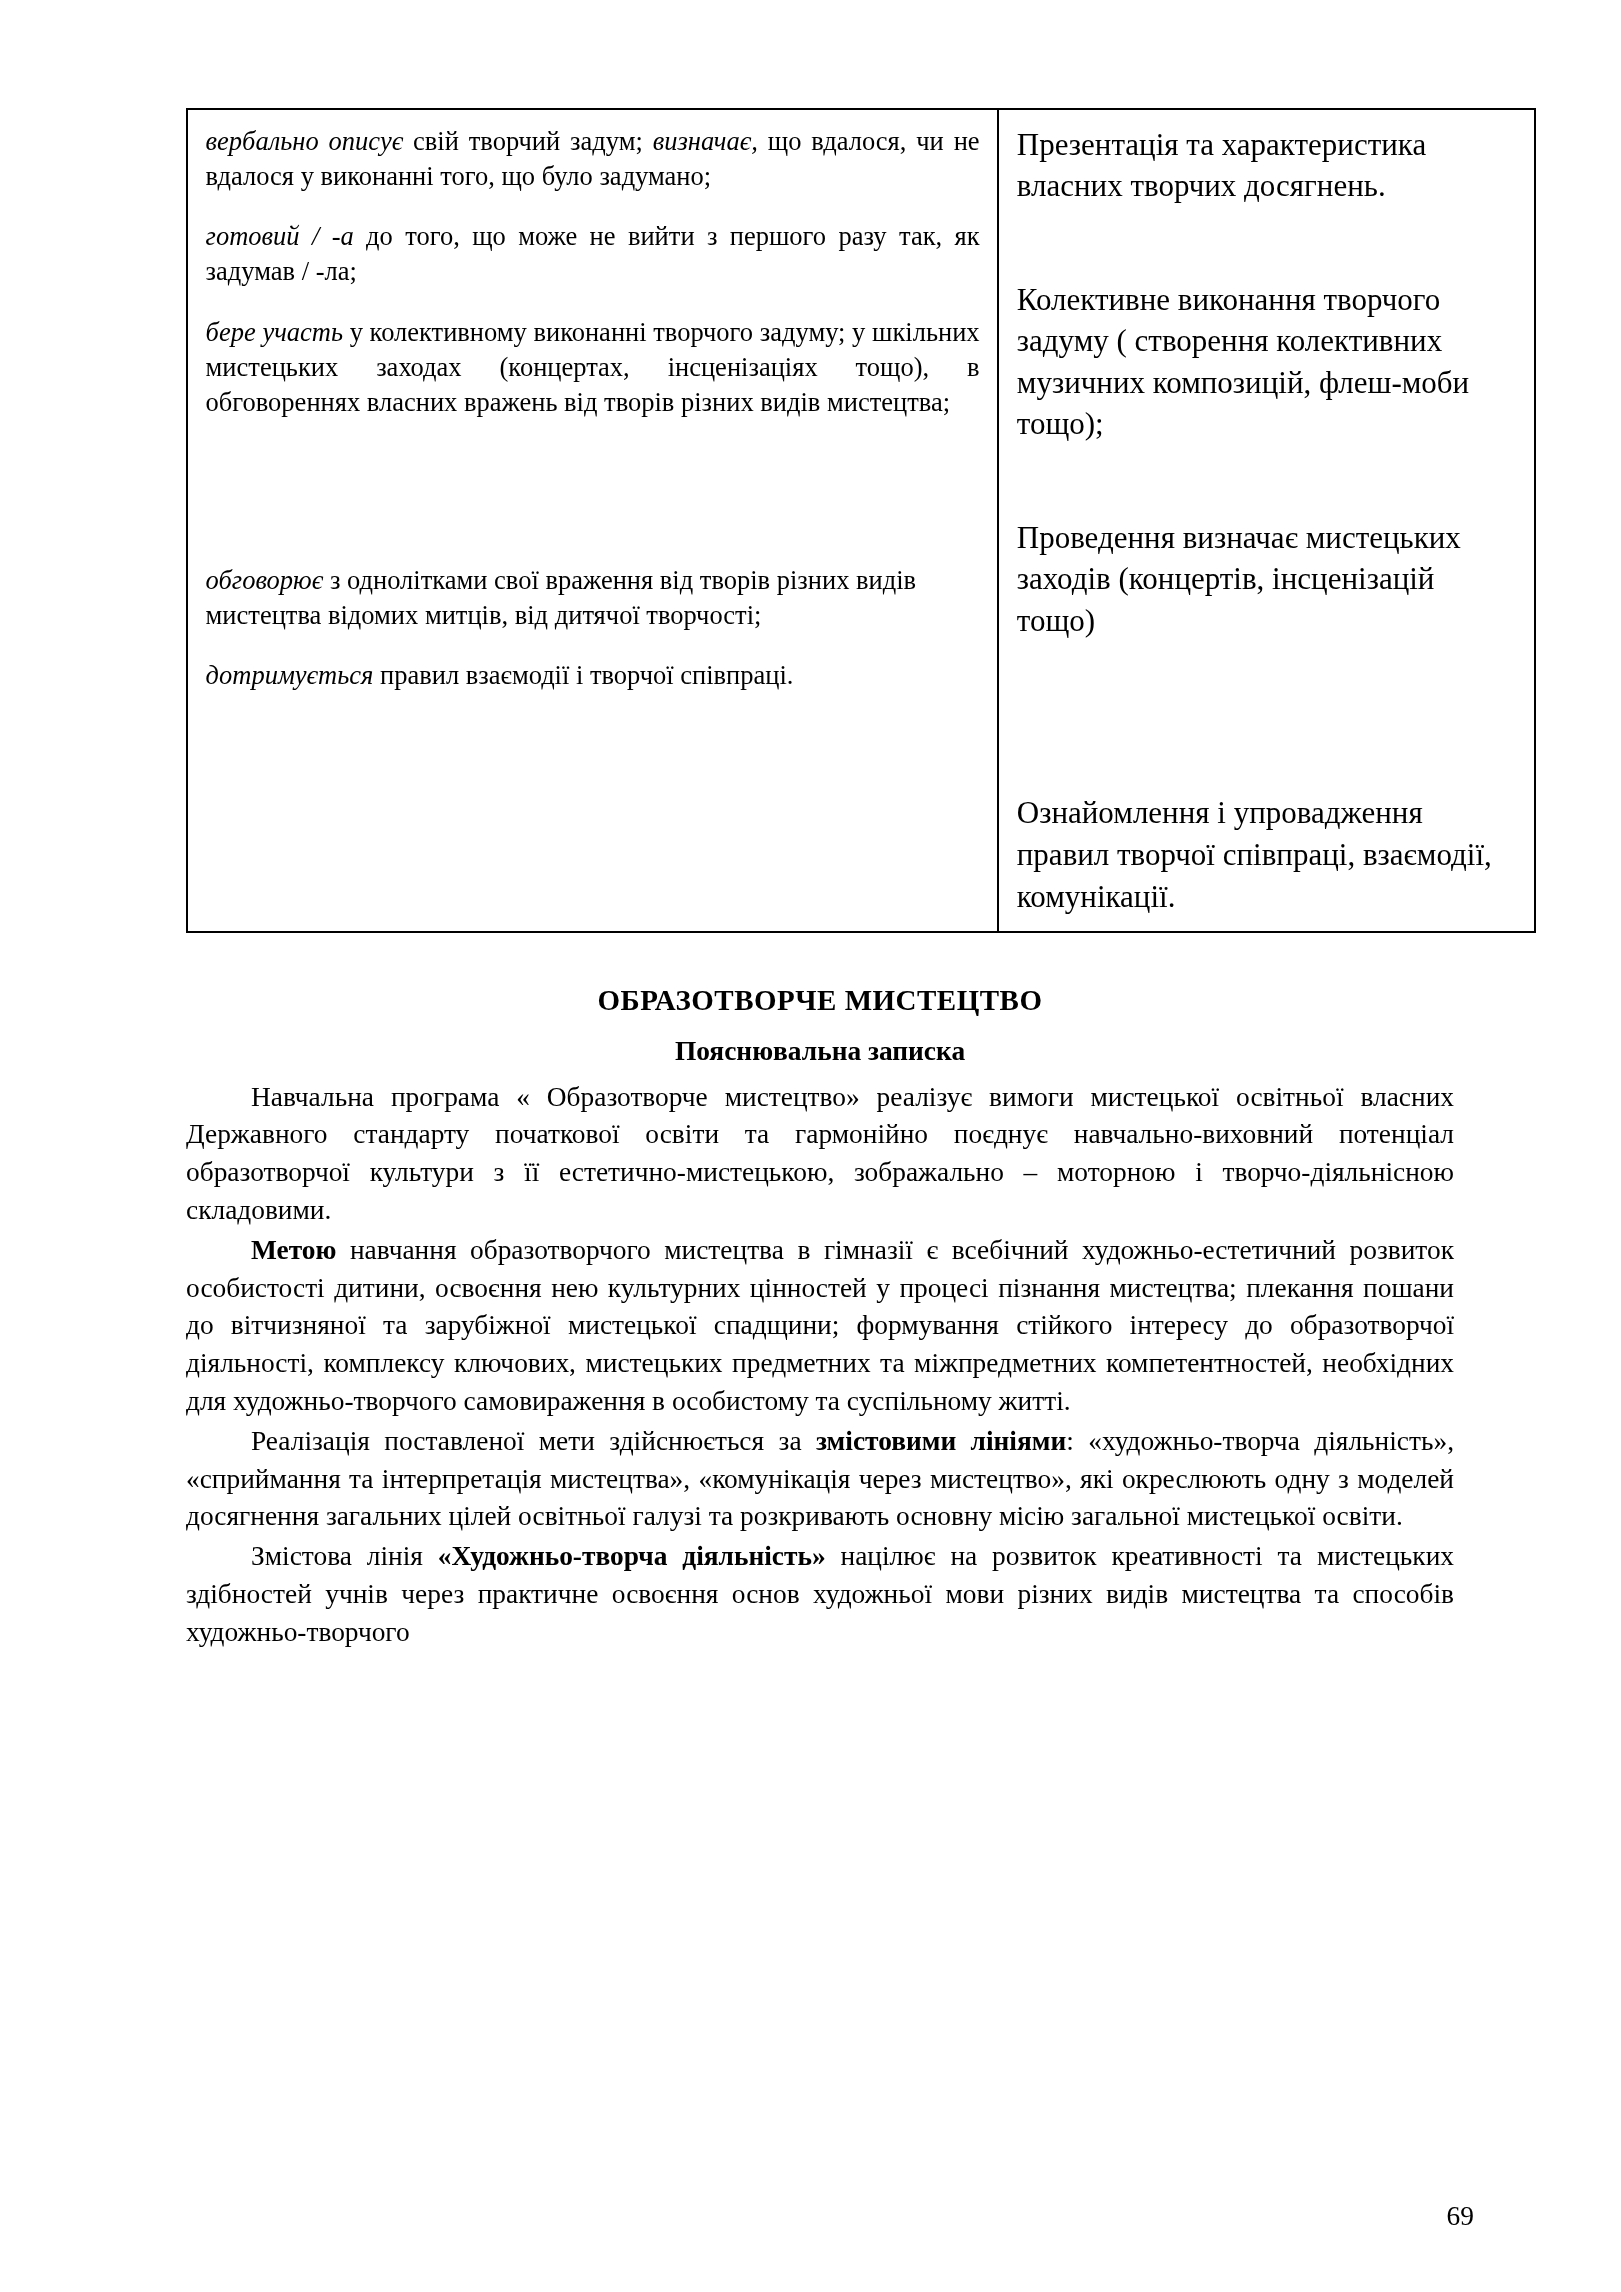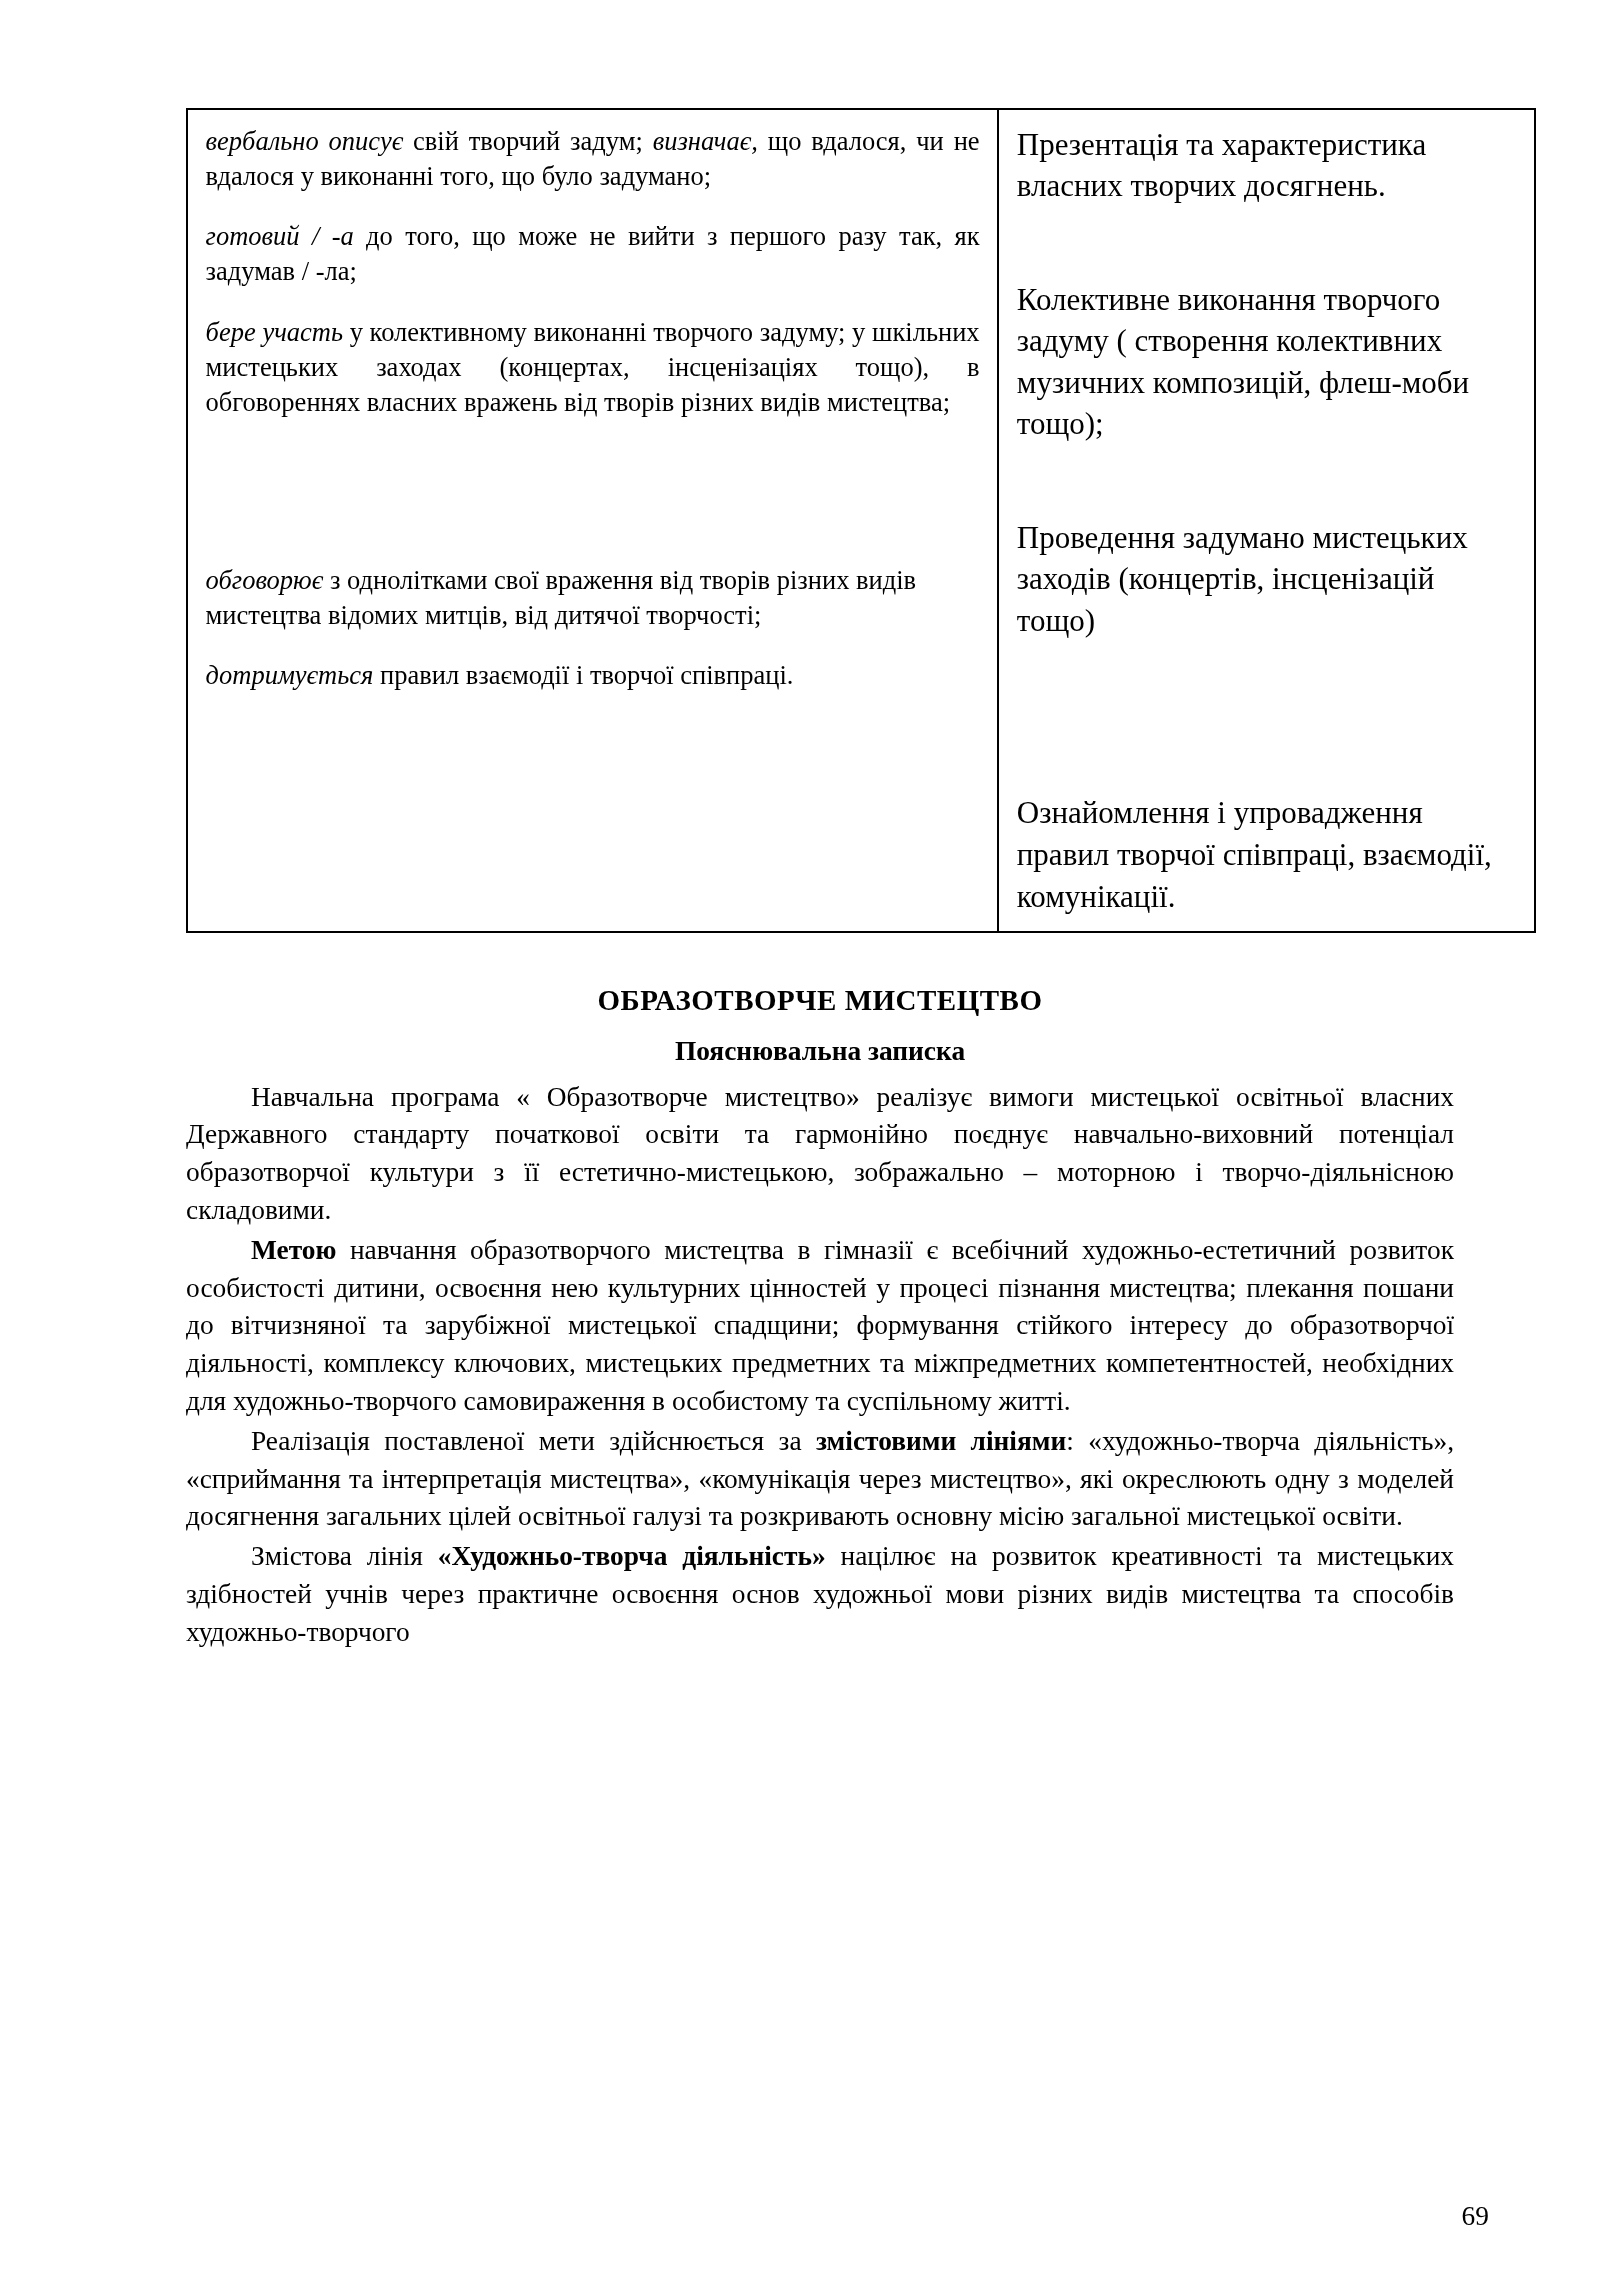--- a/index.html
+++ b/index.html
@@ -79,21 +79,21 @@
     font-size: 27.4px;
     line-height: 1.38;
     text-align: justify;
     text-indent: 65px;
     margin: 0 0 2px 0;
   }
   .body-para b { font-weight: bold; }
 
   .page-number {
     position: absolute;
-    right: 132px;
+    right: 147px;
     bottom: 61px;
     font-size: 27.4px;
   }
 </style>
 </head>
 <body>
 
 <div class="page">
 
   <table class="competency-table">
@@ -130,21 +130,21 @@
         <td class="col-right">
 
           <p class="cell-block">Презентація та характеристика власних творчих досягнень.</p>
 
           <div class="spacer-sm"></div>
 
           <p class="cell-block">Колективне виконання творчого задуму (  створення колективних музичних композицій, флеш-моби тощо);</p>
 
           <div class="spacer-sm"></div>
 
-          <p class="cell-block">Проведення задумано мистецьких заходів (концертів,  інсценізацій тощо)</p>
+          <p class="cell-block">Проведення визначає мистецьких заходів (концертів,  інсценізацій тощо)</p>
 
           <div class="spacer-lg"></div>
 
           <p class="cell-block">Ознайомлення і упровадження правил творчої співпраці, взаємодії, комунікації.</p>
 
         </td>
       </tr>
     </tbody>
   </table>
 

